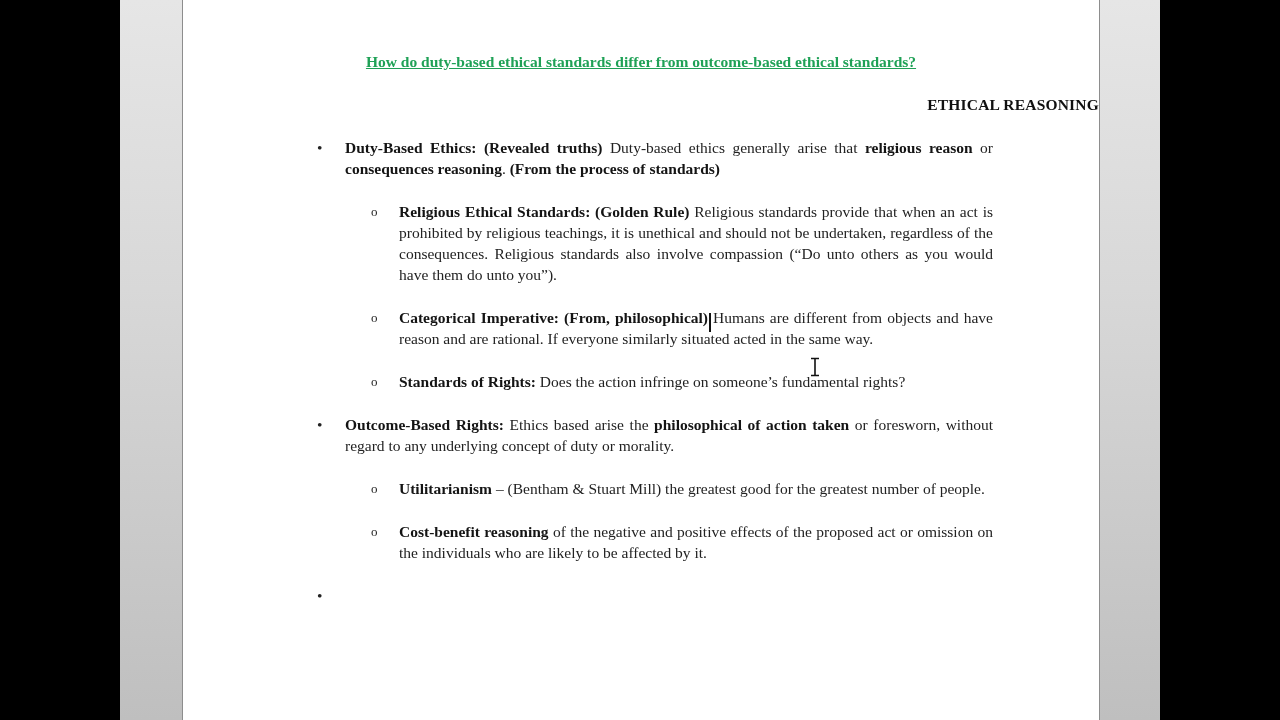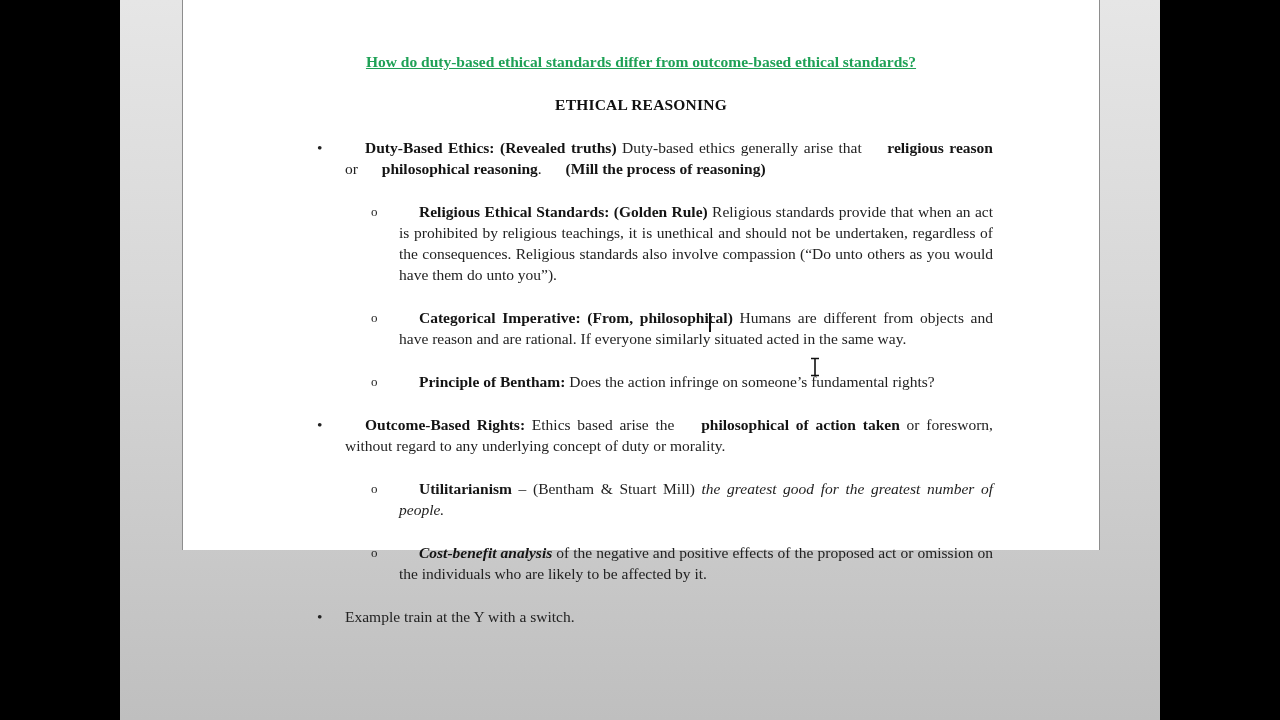--- a/index.html
+++ b/index.html
@@ -12,63 +12,63 @@
   }
   .workspace{
     position:absolute;
     left:120px;top:0;
     width:1040px;height:720px;
     background:linear-gradient(#e6e6e6,#d8d8d8 40%,#bfbfbf);
   }
   .doc-page{
     position:absolute;
     left:182px;top:0;
-    width:918px;height:550px;
+    width:918px;height:720px;
     background:#fff;
     border-left:1px solid #8d8d8d;
     border-right:1px solid #8d8d8d;
     box-sizing:border-box;
   }
   .doc-content{
     position:relative;
     padding-top:51px;
     color:#222;
     font-size:15.5px;
     line-height:21px;
   }
   .doc-title{
     text-align:center;
     font-weight:bold;
     text-decoration:underline;
     color:var(--title-green,#1fa156);
     margin:0 0 22px 0;
   }
   .doc-heading{
-    text-align:center;
+    text-align:right;
     font-weight:bold;
     color:#111;
     margin:0 0 22px 0;
     letter-spacing:0.2px;
   }
   .items{padding-right:106px;}
   .item{
     position:relative;
     text-align:justify;
     margin:0 0 22px 0;
   }
   .item.l1{padding-left:162px;}
   .item.l2{padding-left:216px;}
   .item .bullet{
     position:absolute;
     text-align:left;
   }
   .item.l1 .bullet{left:134px;}
   .item.l2 .bullet{left:188px;font-size:13px;}
-  .item span.b{font-weight:bold;color:#141414;margin-left:20px;}
-  .item span.i{font-style:italic;}
+  .item span.b{font-weight:bold;color:#141414;}
+  .item span.i{}
   .text-caret{
     position:absolute;
     left:709px;top:313px;
     width:1.5px;height:19px;
     background:#111;
   }
   .mouse-cursor{
     position:absolute;
     left:809px;top:357px;
     width:12px;height:20px;
@@ -77,28 +77,28 @@
 </head>
 <body>
 
 <div class="workspace"></div>
 
 <div class="doc-page">
   <div class="doc-content">
     <p class="doc-title">How do duty-based ethical standards differ from outcome-based ethical standards?</p>
     <p class="doc-heading">ETHICAL REASONING</p>
     <div class="items">
-        <div class="item l1"><span class="bullet">•</span><span class="b">Duty-Based Ethics: (Revealed truths) </span><span>Duty-based ethics generally arise that </span><span class="b">religious reason</span><span> or </span><span class="b">philosophical reasoning</span><span>. </span><span class="b">(Mill the process of reasoning)</span></div>
+        <div class="item l1"><span class="bullet">•</span><span class="b">Duty-Based Ethics: (Revealed truths) </span><span>Duty-based ethics generally arise that </span><span class="b">religious reason</span><span> or </span><span class="b">consequences reasoning</span><span>. </span><span class="b">(From the process of standards)</span></div>
         <div class="item l2"><span class="bullet">o</span><span class="b">Religious Ethical Standards: (Golden Rule) </span><span>Religious standards provide that when an act is prohibited by religious teachings, it is unethical and should not be undertaken, regardless of the consequences. Religious standards also involve compassion (“Do unto others as you would have them do unto you”).</span></div>
         <div class="item l2"><span class="bullet">o</span><span class="b">Categorical Imperative: (From, philosophical) </span><span>Humans are different from objects and have reason and are rational.  If everyone similarly situated acted in the same way.</span></div>
-        <div class="item l2"><span class="bullet">o</span><span class="b">Principle of Bentham:</span><span> Does the action infringe on someone’s fundamental rights?</span></div>
+        <div class="item l2"><span class="bullet">o</span><span class="b">Standards of Rights:</span><span> Does the action infringe on someone’s fundamental rights?</span></div>
         <div class="item l1"><span class="bullet">•</span><span class="b">Outcome-Based Rights:</span><span> Ethics based arise the </span><span class="b">philosophical of action taken</span><span> or foresworn, without regard to any underlying concept of duty or morality.</span></div>
         <div class="item l2"><span class="bullet">o</span><span class="b">Utilitarianism</span><span> – (Bentham &amp; Stuart Mill) </span><span class="i">the greatest good for the greatest number of people.</span></div>
-        <div class="item l2"><span class="bullet">o</span><span class="b i">Cost-benefit analysis</span><span> of the negative and positive effects of the proposed act or omission on the individuals who are likely to be affected by it.</span></div>
-        <div class="item l1"><span class="bullet">•</span><span>Example train at the Y with a switch.</span></div>
+        <div class="item l2"><span class="bullet">o</span><span class="b i">Cost-benefit reasoning</span><span> of the negative and positive effects of the proposed act or omission on the individuals who are likely to be affected by it.</span></div>
+        <div class="item l1"><span class="bullet">•</span></div>
       </div>
   </div>
 </div>
 
 <div class="text-caret"></div>
 
 <div class="mouse-cursor">
   <svg width="12" height="20" viewBox="0 0 12 20">
     <path d="M2 1.5 H10 M6 1.5 V18.5 M2 18.5 H10" stroke="#111" stroke-width="1.6" fill="none"></path>
   </svg>

